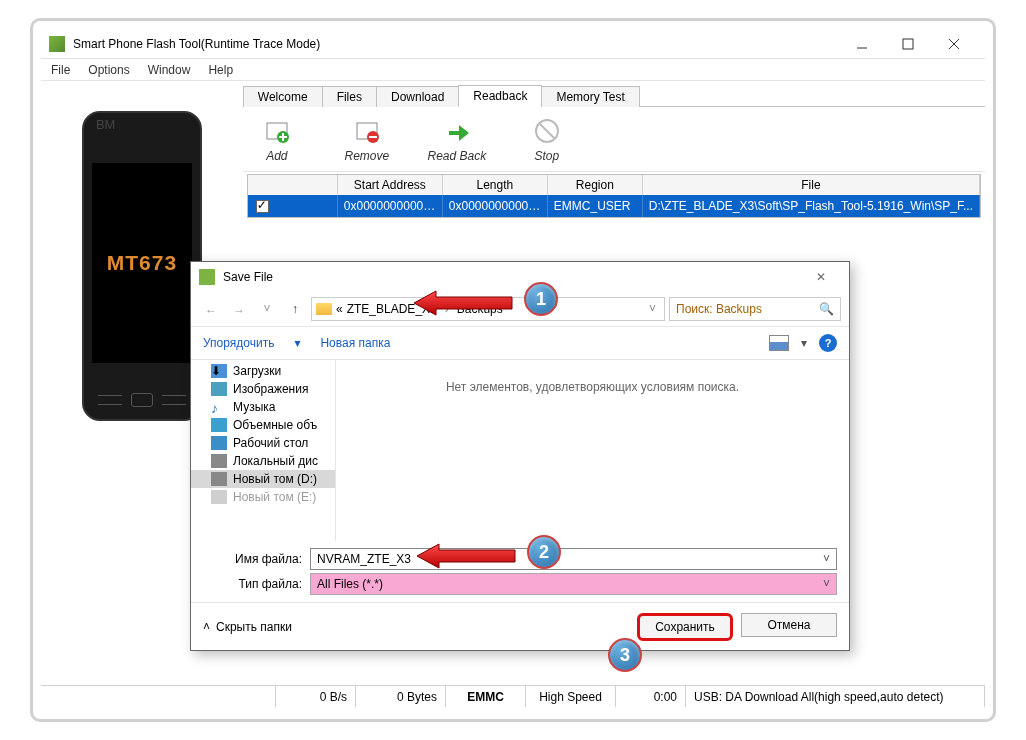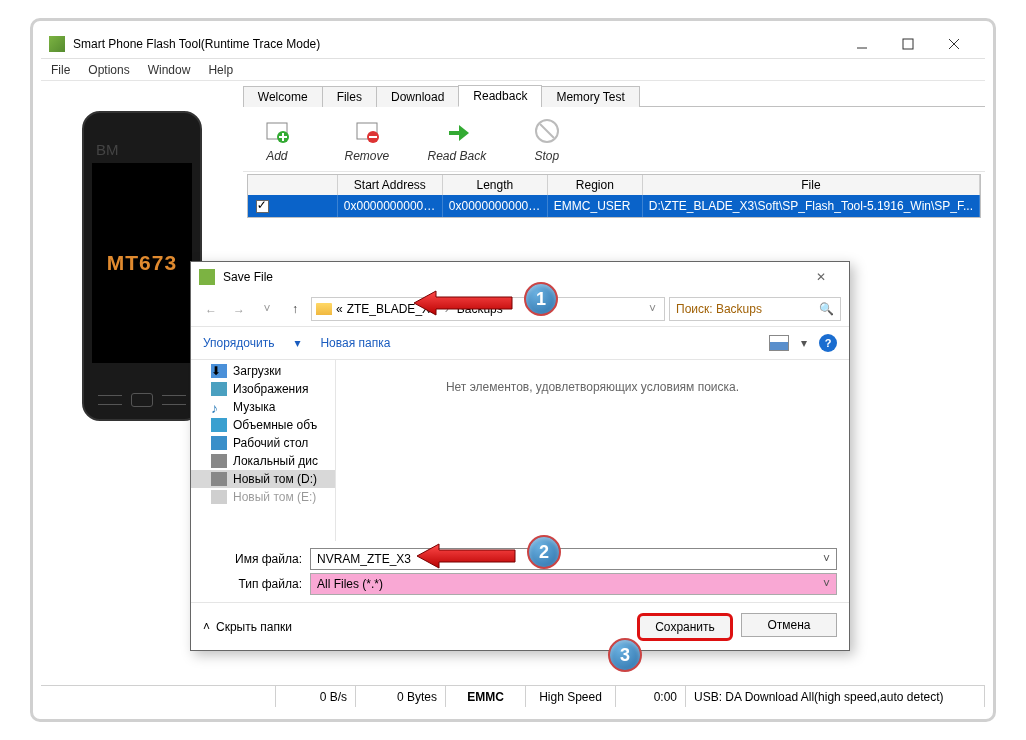--- a/index.html
+++ b/index.html
@@ -22,21 +22,21 @@
 
 .menubar { height: 22px; display: flex; align-items: center; padding: 0 4px; gap: 6px; border-bottom: 1px solid #e5e5e5; }
 .menubar span { padding: 2px 6px; color: #333; }
 
 
 .body-area { flex: 1; display: flex; position: relative; }
 
 
 .phone-sidebar { width: 225px; display: flex; align-items: flex-start; justify-content: center; padding-top: 30px; }
 .phone { width: 120px; height: 310px; background: #1a1a1a; border-radius: 18px; position: relative; border: 2px solid #333; }
-.phone-bm { position: absolute; top: 28px; left: 12px; color: #444; font-size: 15px; }
+.phone-bm { position: absolute; top: 4px; left: 12px; color: #444; font-size: 13px; }
 .phone-screen { position: absolute; top: 50px; left: 8px; right: 8px; height: 200px; background: #000; display: flex; align-items: center; justify-content: center; }
 .phone-text { color: #e08a2f; font-size: 21px; font-weight: bold; letter-spacing: 1px; }
 .phone-home { position: absolute; bottom: 12px; left: 50%; transform: translateX(-50%); width: 22px; height: 14px; border: 1px solid #555; border-radius: 3px; }
 .phone-cap { position: absolute; bottom: 14px; width: 24px; height: 10px; border-top: 1px solid #555; border-bottom: 1px solid #555; }
 .phone-cap.l { left: 14px; }
 .phone-cap.r { right: 14px; }
 
 
 .content-panel { flex: 1; display: flex; flex-direction: column; padding-top: 4px; }
 

